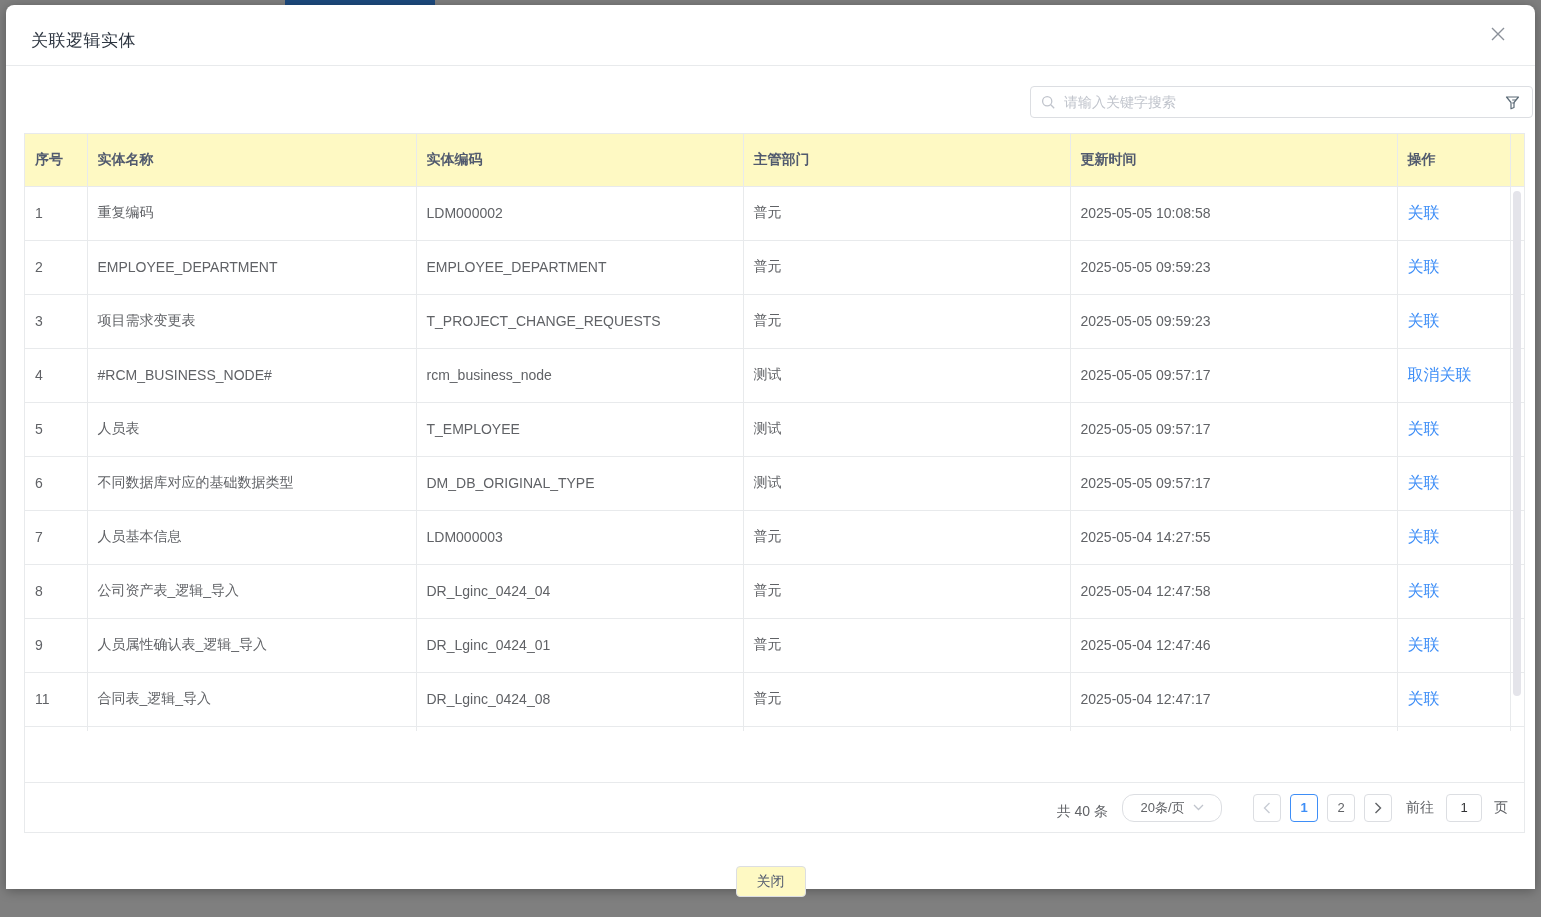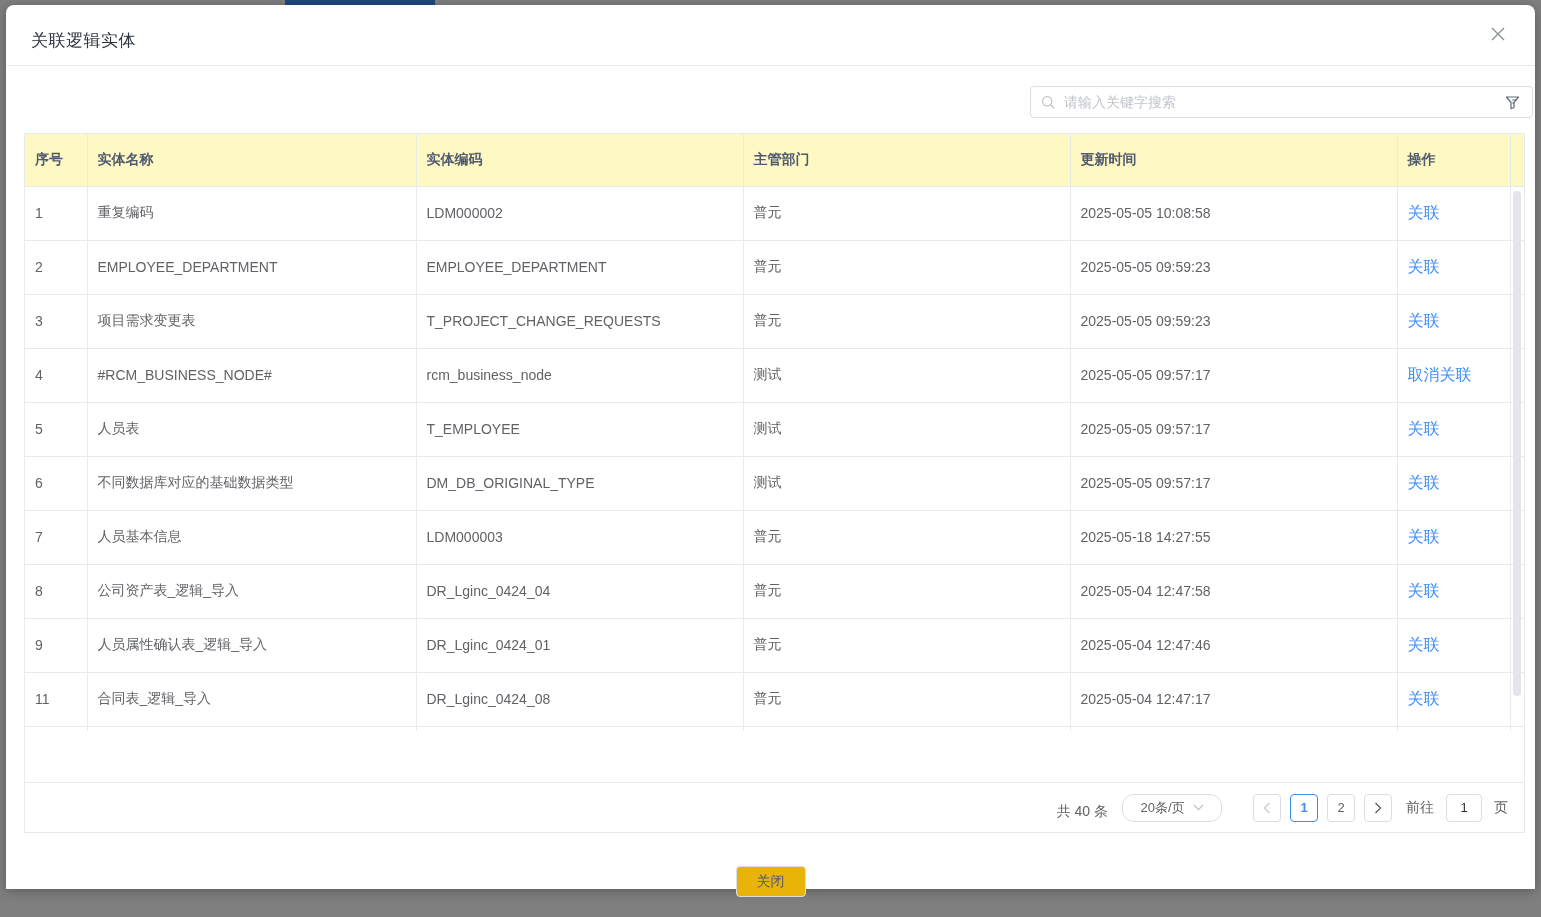--- a/index.html
+++ b/index.html
@@ -77,21 +77,21 @@
     background:#fff; display:flex; align-items:center; justify-content:center;
     margin-left:9px; cursor:pointer; font-size:13px; color:#606266; font-family:inherit; }
   .pg-btn.disabled { color:#c8ccd4; cursor:default; }
   .pg-btn.active { border-color:#3e8ef7; color:#3e8ef7; font-weight:bold; }
   .pg-goto { margin-left:14px; display:flex; align-items:center; gap:12px; }
   .pg-input { width:36px; height:28px; border:1px solid #dcdee2; border-radius:4px;
     text-align:center; font-size:13px; color:#303133; outline:none; font-family:inherit; }
 
   
   .dialog-footer { display:flex; justify-content:center; margin-top:33px; }
-  .close-btn { min-width:70px; height:31px; padding:0 18px; background:#eab308;
+  .close-btn { min-width:70px; height:31px; padding:0 18px; background:#fef9c3;
     border:1px solid #dcdee2; border-radius:4px; font-size:14px; color:#515a6e;
     cursor:pointer; font-family:inherit; }
 </style>
 </head>
 <body>
 
 <div class="bg-accent-bar"></div>
 
 <div class="modal">
 
@@ -210,21 +210,21 @@
     <td>
       <a class="link">关联</a>
     </td>
     <td class="gut"></td>
   </tr>
           <tr>
     <td>7</td>
     <td>人员基本信息</td>
     <td>LDM000003</td>
     <td>普元</td>
-    <td>2025-05-18 14:27:55</td>
+    <td>2025-05-04 14:27:55</td>
     <td>
       <a class="link">关联</a>
     </td>
     <td class="gut"></td>
   </tr>
           <tr>
     <td>8</td>
     <td>公司资产表_逻辑_导入</td>
     <td>DR_Lginc_0424_04</td>
     <td>普元</td>

